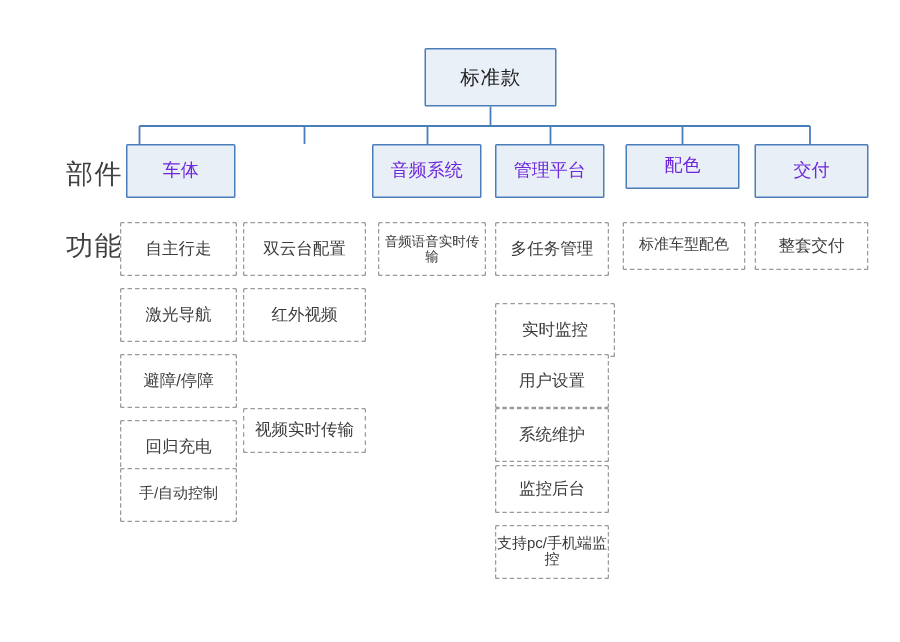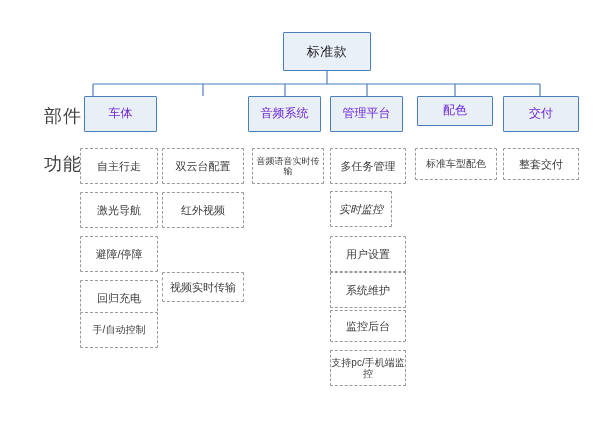--- a/index.html
+++ b/index.html
@@ -116,21 +116,21 @@
   <div class="node-leaf fs11" style="left:80px; top:280px; width:78px; height:36px;">回归充电</div>
   <div class="node-leaf fs10" style="left:80px; top:312px; width:78px; height:36px;">手/自动控制</div>
 
   <div class="node-leaf fs11" style="left:162px; top:148px; width:82px; height:36px;">双云台配置</div>
   <div class="node-leaf fs11" style="left:162px; top:192px; width:82px; height:36px;">红外视频</div>
   <div class="node-leaf fs11" style="left:162px; top:272px; width:82px; height:30px;">视频实时传输</div>
 
   <div class="node-leaf fs9" style="left:252px; top:148px; width:72px; height:36px;">音频语音实时传输</div>
 
   <div class="node-leaf fs11" style="left:330px; top:148px; width:76px; height:36px;">多任务管理</div>
-  <div class="node-leaf fs11" style="left:330px; top:191px; width:62px; height:36px;font-style:italic;">实时监控</div>
+  <div class="node-leaf fs11" style="left:330px; top:202px; width:80px; height:36px;">实时监控</div>
   <div class="node-leaf fs11" style="left:330px; top:236px; width:76px; height:36px;">用户设置</div>
   <div class="node-leaf fs11" style="left:330px; top:272px; width:76px; height:36px;">系统维护</div>
   <div class="node-leaf fs11" style="left:330px; top:310px; width:76px; height:32px;">监控后台</div>
   <div class="node-leaf fs10" style="left:330px; top:350px; width:76px; height:36px;">支持pc/手机端监控</div>
 
   <div class="node-leaf fs10" style="left:415px; top:148px; width:82px; height:32px;">标准车型配色</div>
 
   <div class="node-leaf fs11" style="left:503px; top:148px; width:76px; height:32px;">整套交付</div>
 
 </div>

